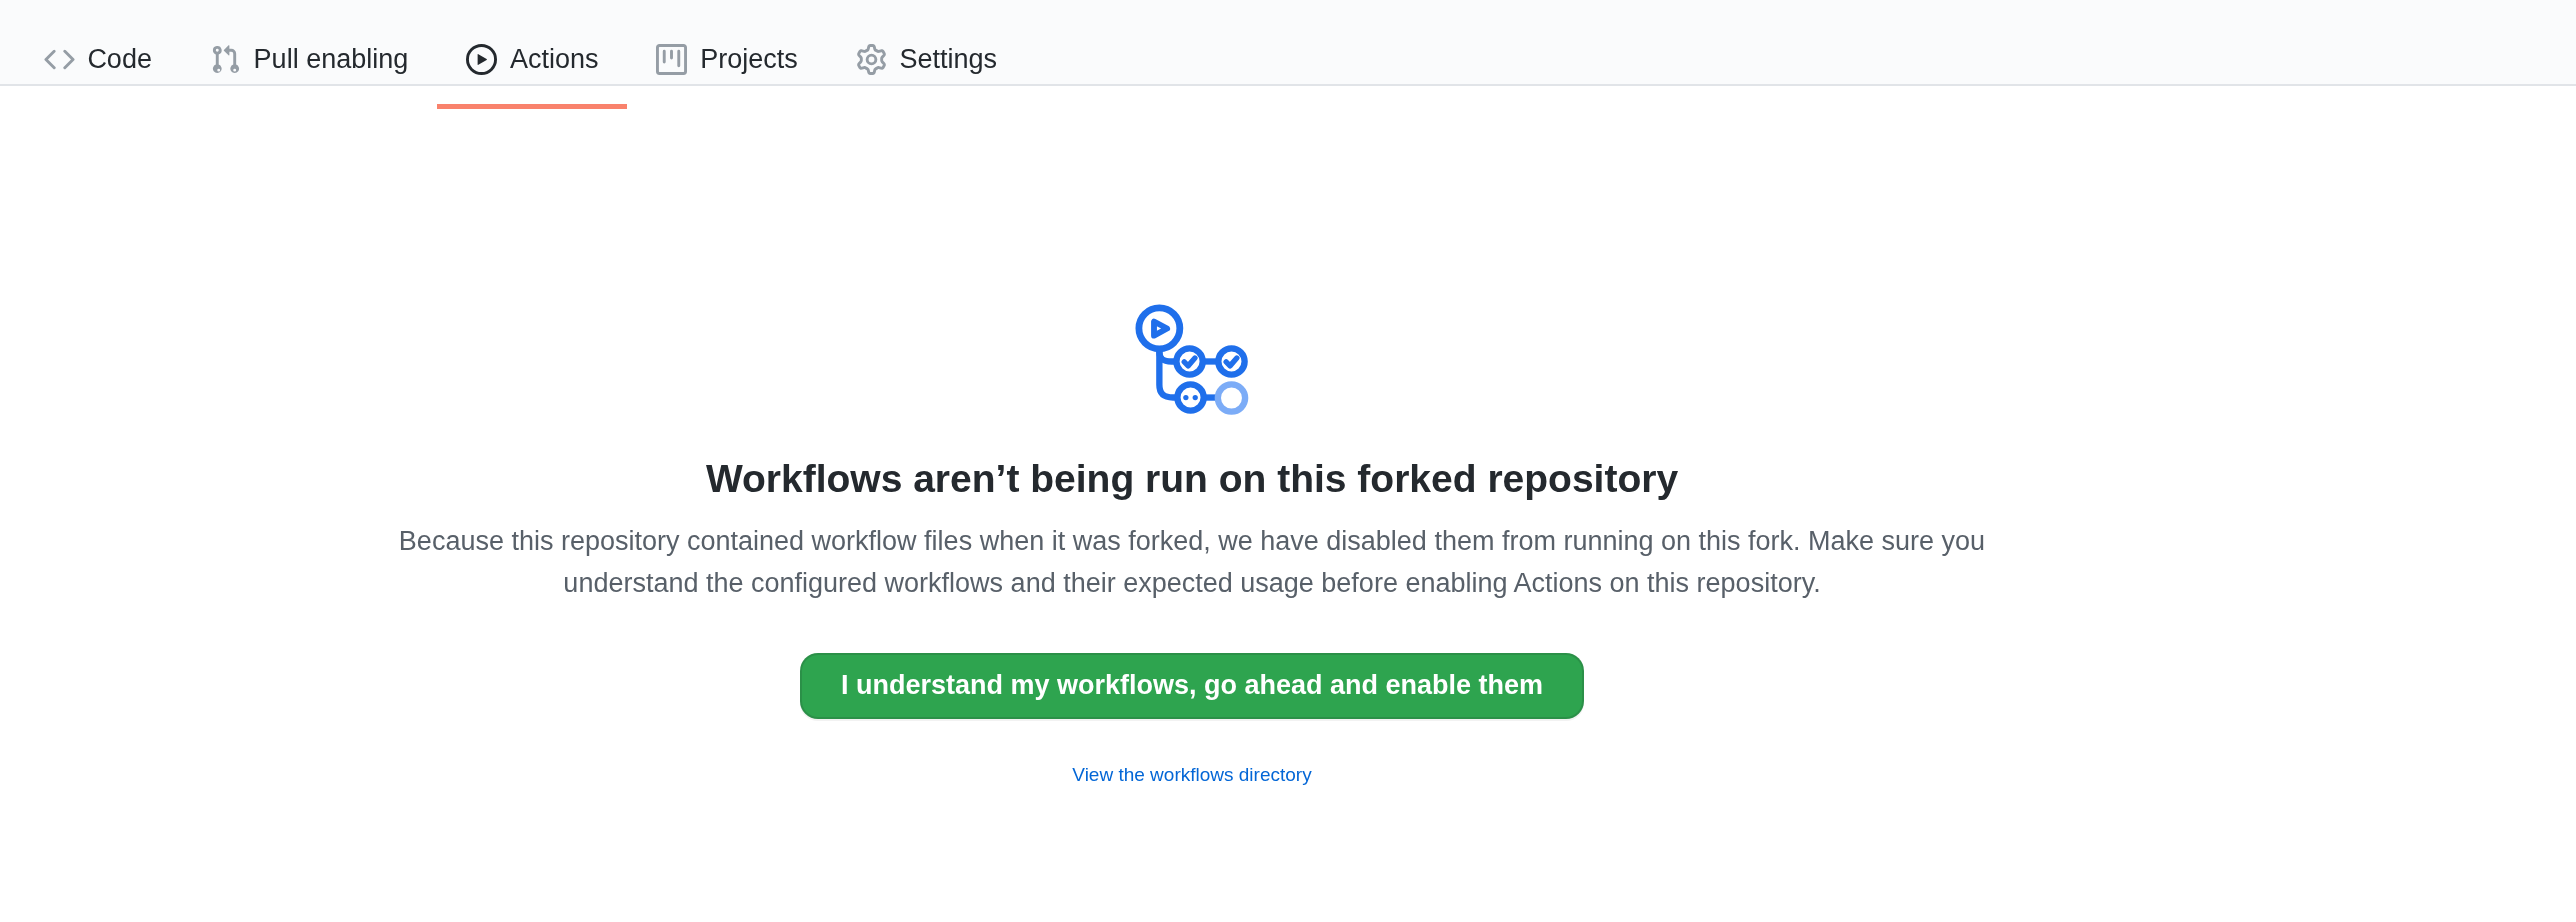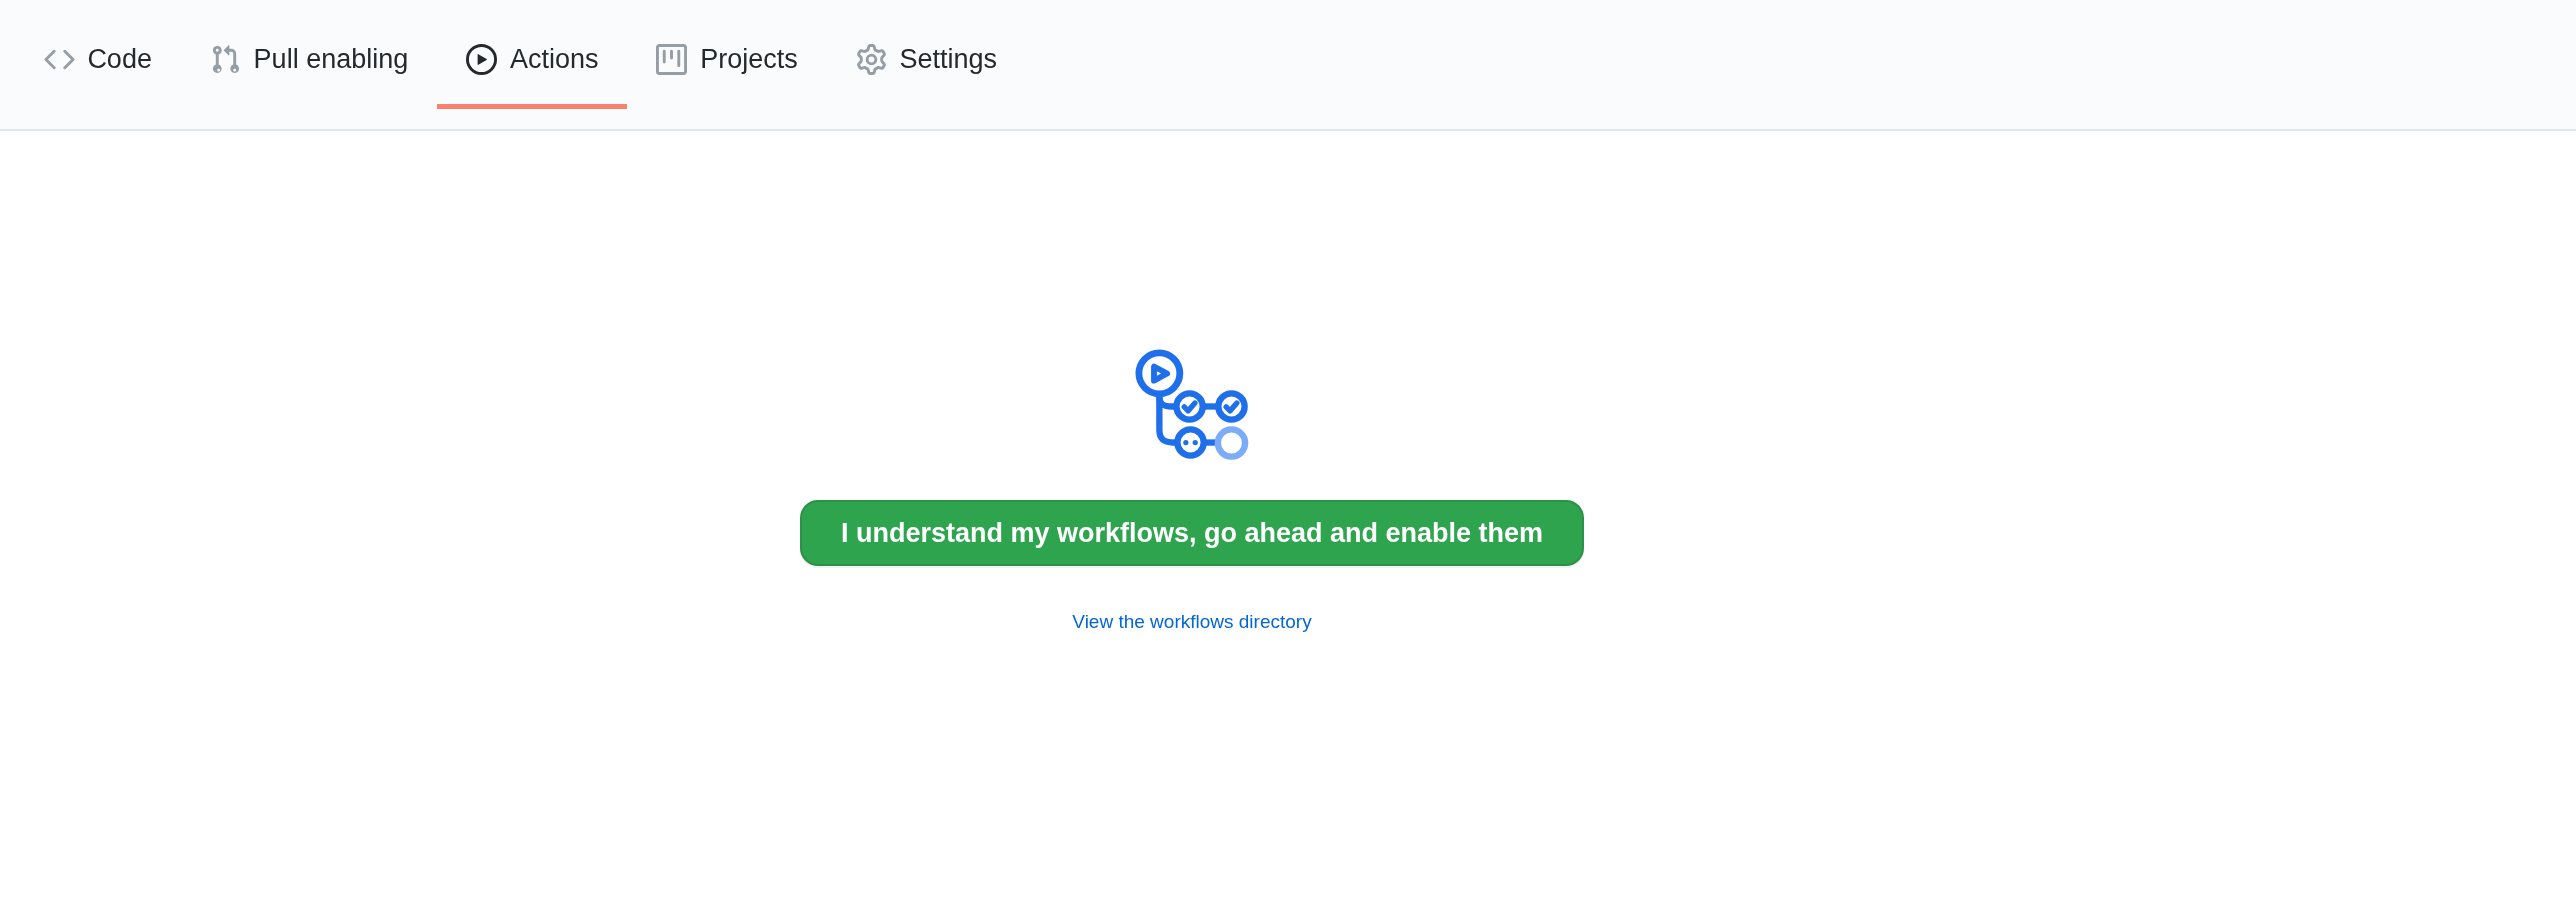--- a/index.html
+++ b/index.html
@@ -19,21 +19,21 @@
   }
   * { margin:0; padding:0; box-sizing:border-box; }
   html,body {
     width:2576px; height:923px; background:#ffffff;
     font-family:"Liberation Sans","DejaVu Sans",sans-serif;
     color:var(--tab_text);
     overflow:hidden;
   }
   
   .tabbar {
-    width:100%; height:131px;
+    width:100%; height:86px;
     background:var(--tabbar_bg);
     border-bottom:2px solid var(--tabbar_border);
     display:flex; align-items:stretch;
     padding-left:14.7px;
   }
   .tab {
     display:flex; align-items:center; gap:12.7px;
     height:109px;
     padding:15.6px 29px 0 29px;
     border-bottom:5.9px solid transparent;
@@ -159,21 +159,23 @@
         <circle cx="99" cy="60" r="13.5" stroke="var(--workflow_blue)" stroke-width="6.5"></circle>
         <path d="M93.5 60.5 L97.5 64.5 L104.5 56.5" stroke="var(--workflow_blue)" stroke-width="5.5" stroke-linecap="round" stroke-linejoin="round"></path>
 
         <circle cx="57" cy="97" r="13.5" stroke="var(--workflow_blue)" stroke-width="6.5"></circle>
         <circle cx="52.2" cy="97" r="2.7" fill="var(--workflow_blue)"></circle>
         <circle cx="61.8" cy="97" r="2.7" fill="var(--workflow_blue)"></circle>
 
         <circle cx="99" cy="97.5" r="14" stroke="var(--workflow_blue_faded)" stroke-width="6.5"></circle>
       </svg>
 
+      <h2 class="bs-heading">Workflows aren’t being run on this forked repository</h2>
 
+      <p class="bs-desc">Because this repository contained workflow files when it was forked, we have disabled them from running on this fork. Make sure you understand the configured workflows and their expected usage before enabling Actions on this repository.</p>
 
       <button class="btn-green">I understand my workflows, go ahead and enable them</button>
 
       <div class="link-row">
         <a href="#">View the workflows directory</a>
       </div>
 
     </div>
   </main>
 

